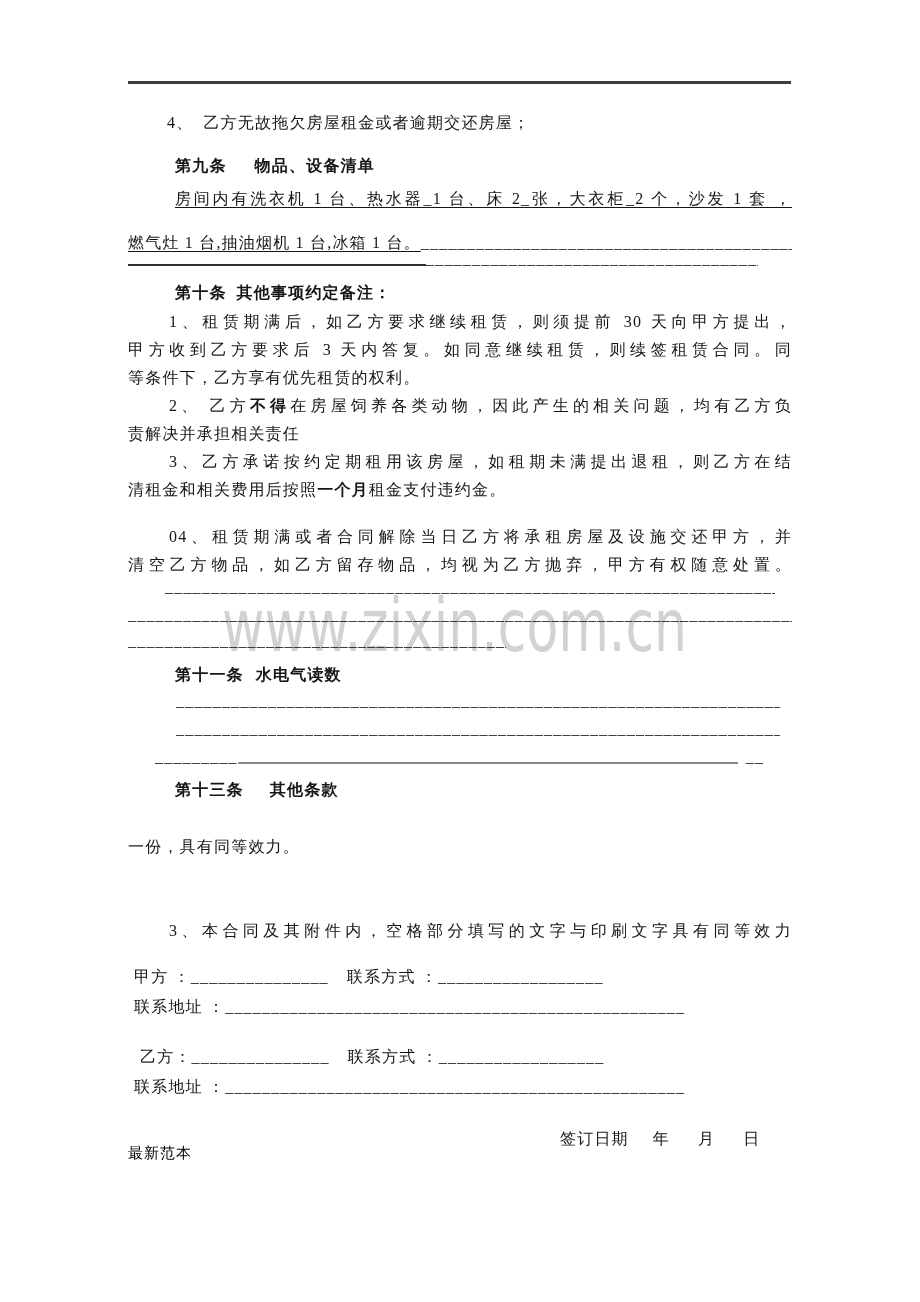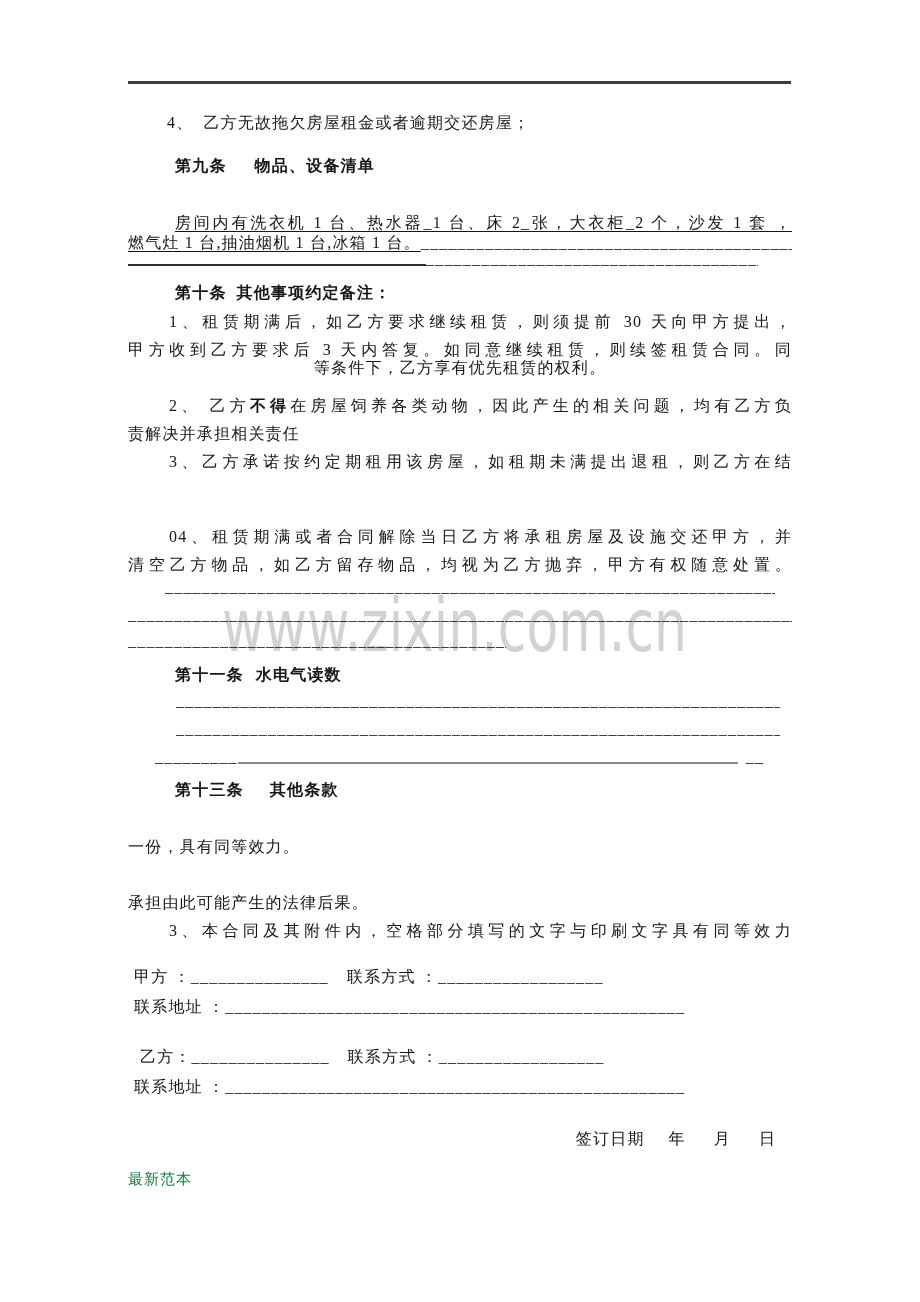--- a/index.html
+++ b/index.html
@@ -42,22 +42,22 @@
   .gap26{padding-left:26px;}
   .gap28{padding-left:28px;}
   .watermark{
     position:absolute;left:222px;top:584px;
     font-family:"DejaVu Sans","Liberation Sans",sans-serif;
     font-size:52px;color:#d2d2d2;
     transform:scaleY(1.4);transform-origin:left top;
     z-index:1;white-space:nowrap;
   }
   .footer{
-    position:absolute;left:128px;top:1170px;
-    font-size:15px;letter-spacing:1px;color:#15803d;z-index:2;
+    position:absolute;left:128px;top:1144px;
+    font-size:15px;letter-spacing:1px;color:#000000;z-index:2;
     font-family:"Liberation Serif","DejaVu Serif",serif;
   }
 </style>
 </head>
 <body>
 
 <div class="page">
 
   <div class="watermark">www.zixin.com.cn</div>
 
@@ -65,46 +65,49 @@
 
   <div class="ln" style="top:110px;padding-left:39px;width:625px;">
     <span>4、</span><span class="gap10">乙方无故拖欠房屋租金或者逾期交还房屋；</span>
   </div>
 
   <div class="ln b" style="top:141px;padding-left:47px;width:617px;margin-top:12px;">
     <span>第九条</span><span class="gap28">物品、设备清单</span>
   </div>
 
 
-  <div class="ln jf" style="top:210px;padding-left:47px;width:617px;">
+  <div class="ln jf" style="top:186px;padding-left:47px;width:617px;">
     <span class="ul">房间内有洗衣机 1 台、热水器_1 台、床 2_张，大衣柜_2 个，沙发 1 套 ，</span>
   </div>
 
   <div class="ln nw" style="top:230px;">
     <span class="ul">燃气灶 1 台,抽油烟机 1 台,冰箱 1 台。</span><span>__________________________________________________________________________________________</span>
   </div>
 
   <div class="ln nw" style="top:246px;width:630px;">
     <span class="mixsolid"></span><span>__________________________________________________________________________________________</span>
   </div>
 
   <div class="ln b" style="top:280px;padding-left:47px;width:617px;">
     <span>第十条</span><span class="gap10">其他事项约定备注：</span>
   </div>
 
   <div class="ln jf" style="top:309px;padding-left:41px;width:623px;">1、租赁期满后，如乙方要求继续租赁，则须提前 30 天向甲方提出，</div>
   <div class="ln jf" style="top:337px;">甲方收到乙方要求后 3 天内答复。如同意继续租赁，则续签租赁合同。同</div>
-  <div class="ln" style="top:355px;text-align:center;">等条件下，乙方享有优先租赁的权利。</div>
+  <div class="ln" style="top:365px;">等条件下，乙方享有优先租赁的权利。</div>
 
   <div class="ln jf" style="top:393px;padding-left:41px;width:623px;">
     <span>2、 乙方</span><span class="b">不得</span><span>在房屋饲养各类动物，因此产生的相关问题，均有乙方负</span>
   </div>
   <div class="ln" style="top:421px;">责解决并承担相关责任</div>
 
   <div class="ln jf" style="top:449px;padding-left:41px;width:623px;">3、乙方承诺按约定期租用该房屋，如租期未满提出退租，则乙方在结</div>
+  <div class="ln" style="top:477px;">
+    <span>清租金和相关费用后按照</span><span class="b">一个月</span><span>租金支付违约金。</span>
+  </div>
 
   <div class="ln jf" style="top:524px;padding-left:41px;width:623px;">04、租赁期满或者合同解除当日乙方将承租房屋及设施交还甲方，并</div>
   <div class="ln jf" style="top:552px;">清空乙方物品，如乙方留存物品，均视为乙方抛弃，甲方有权随意处置。</div>
 
   <div class="ln nw" style="top:574px;left:165px;width:610px;">__________________________________________________________________________________________</div>
   <div class="ln nw" style="top:602px;">__________________________________________________________________________________________</div>
   <div class="ln nw" style="top:628px;width:378px;">__________________________________________________________________________________________</div>
 
   <div class="ln b" style="top:662px;padding-left:47px;width:617px;">
     <span>第十一条</span><span class="gap12">水电气读数</span>
@@ -116,39 +119,38 @@
   <div class="ln b" style="top:777px;padding-left:47px;width:617px;">
     <span>第十三条</span><span class="gap26">其他条款</span>
   </div>
 
   <div class="ln nw" style="top:744px;left:155px;width:637px;">
     <span>_________</span><span class="grayseg"></span><span style="margin-left:8px;">__</span>
   </div>
 
   <div class="ln" style="top:834px;">一份，具有同等效力。</div>
 
-  <div class="ln" style="top:890px;">承担由此可能产生的法律后果。</div>
 
   <div class="ln jf" style="top:918px;padding-left:41px;width:623px;">3、本合同及其附件内，空格部分填写的文字与印刷文字具有同等效力</div>
 
   <div class="ln nw" style="top:964px;padding-left:6px;width:658px;">
     <span>甲方 ：</span><span>_______________</span><span class="gap18">联系方式 ：</span><span>__________________</span>
   </div>
 
   <div class="ln nw" style="top:994px;padding-left:6px;width:658px;">
     <span>联系地址 ：</span><span>__________________________________________________</span>
   </div>
 
   <div class="ln nw" style="top:1044px;padding-left:12px;width:652px;">
     <span>乙方：</span><span>_______________</span><span class="gap18">联系方式 ：</span><span>__________________</span>
   </div>
 
   <div class="ln nw" style="top:1074px;padding-left:6px;width:658px;">
     <span>联系地址 ：</span><span>__________________________________________________</span>
   </div>
 
-  <div class="ln nw" style="top:1126px;text-align:center;">
+  <div class="ln nw" style="top:1126px;">
     <span style="padding-left:432px;">签订日期</span><span class="gap24">年</span><span class="gap28">月</span><span class="gap28">日</span>
   </div>
 
   <div class="footer">最新范本</div>
 
 </div>
 
 </body></html>

